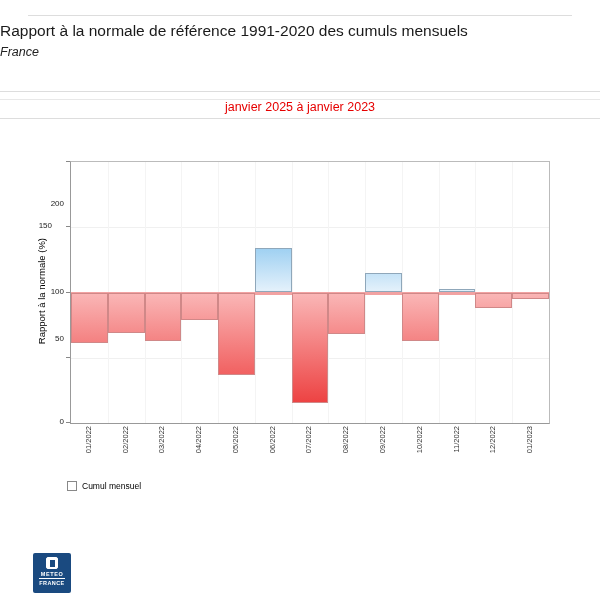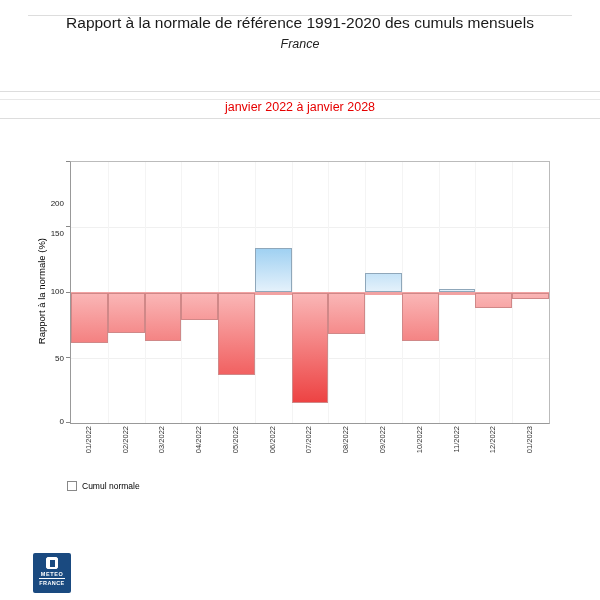--- a/index.html
+++ b/index.html
@@ -1,18 +1,18 @@
 <!DOCTYPE html>
 <html><head>
 <meta charset="utf-8">
 <style>
   html,body{margin:0;padding:0;width:600px;height:600px;background:#fff;
     font-family:"Liberation Sans",sans-serif;overflow:hidden;position:relative;}
   .hline{position:absolute;height:1px;background:#ddd;}
-  .titleblock{position:absolute;top:12px;left:0;width:600px;text-align:center;}
+  .titleblock{position:absolute;top:20px;left:0;width:600px;text-align:left;}
   .title{font-size:15.5px;line-height:21px;color:#1a1a1a;}
   .region{font-size:12.5px;font-style:italic;color:#222;margin-top:4px;}
   .period{position:absolute;top:100px;left:0;width:600px;text-align:center;
     font-size:12.5px;color:#e60000;}
   
   #plot{position:absolute;left:70px;top:161px;width:478px;height:261px;
     border-top:1px solid #bbb;border-right:1px solid #bbb;
     border-left:1px solid #999;border-bottom:1px solid #999;box-sizing:content-box;}
   .grid-h{position:absolute;left:0;width:100%;height:1px;background:#f0f0f0;}
   .grid-v{position:absolute;top:0;height:100%;width:1px;background:#f4f4f4;}
@@ -50,21 +50,21 @@
 <div class="hline" style="top:91px;left:0;width:600px;"></div>
 <div class="hline" style="top:99px;left:0;width:600px;background:#e8e8e8;"></div>
 <div class="hline" style="top:118px;left:0;width:600px;"></div>
 
 <div class="titleblock">
   <div class="title">
     <div>Rapport à la normale de référence 1991-2020 des cumuls mensuels</div>
   </div>
   <div class="region">France</div>
 </div>
-<div class="period">janvier 2022 à janvier 2028</div>
+<div class="period">janvier 2025 à janvier 2023</div>
 
 <div class="ylabel-wrap">
   <span>Rapport à la normale (%)</span>
 </div>
 
 <div id="yticks"></div>
 
 <div id="plot">
     <div class="grid-h" style="top: 195.75px;"></div>
     <div class="grid-h" style="top: 130.5px;"></div>
@@ -134,34 +134,34 @@
     <div class="xlabel" style="left: 404.462px; width: 36.7692px;">
       <span>12/2022</span>
     </div>
     <div class="xlabel" style="left: 441.231px; width: 36.7692px;">
       <span>01/2023</span>
     </div>
   </div>
 
 <div class="legend">
   <span class="legend-box"></span>
-  <span class="legend-label">Cumul normale</span>
+  <span class="legend-label">Cumul mensuel</span>
 </div>
 
 <div class="logo">
   <span class="logo-icon">
       <i></i>
     </span>
   <span class="logo-t1">METEO</span>
   <span class="logo-sep"></span>
   <span class="logo-t2">FRANCE</span>
 </div>
 
 <div class="ytick-label" style="left: 30px; top: 417px;">0</div>
 <div class="ytick-mark" style="left: 66px; top: 422px;"></div>
-<div class="ytick-label" style="left: 30px; top: 354px;">50</div>
+<div class="ytick-label" style="left: 30px; top: 334px;">50</div>
 <div class="ytick-mark" style="left: 66px; top: 356.75px;"></div>
 <div class="ytick-label" style="left: 30px; top: 286.5px;">100</div>
 <div class="ytick-mark" style="left: 66px; top: 291.5px;"></div>
-<div class="ytick-label" style="left: 30px; top: 221.25px; margin-top: 8px;">150</div>
+<div class="ytick-label" style="left: 18px; top: 221.25px;">150</div>
 <div class="ytick-mark" style="left: 66px; top: 226.25px;"></div>
 <div class="ytick-label" style="left: 30px; top: 156px; margin-top: 43px;">200</div>
 <div class="ytick-mark" style="left: 66px; top: 161px;"></div>
 
 </body></html>

